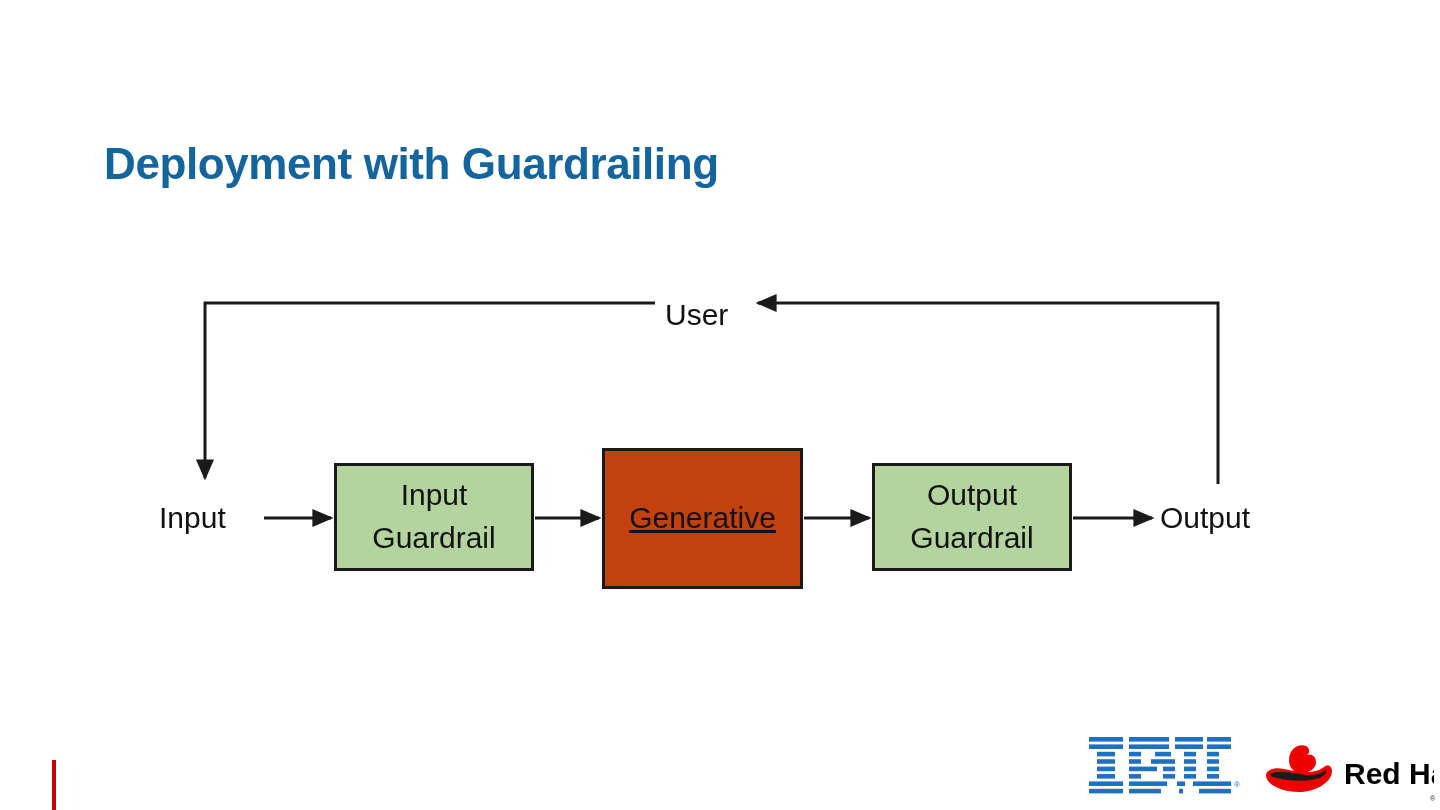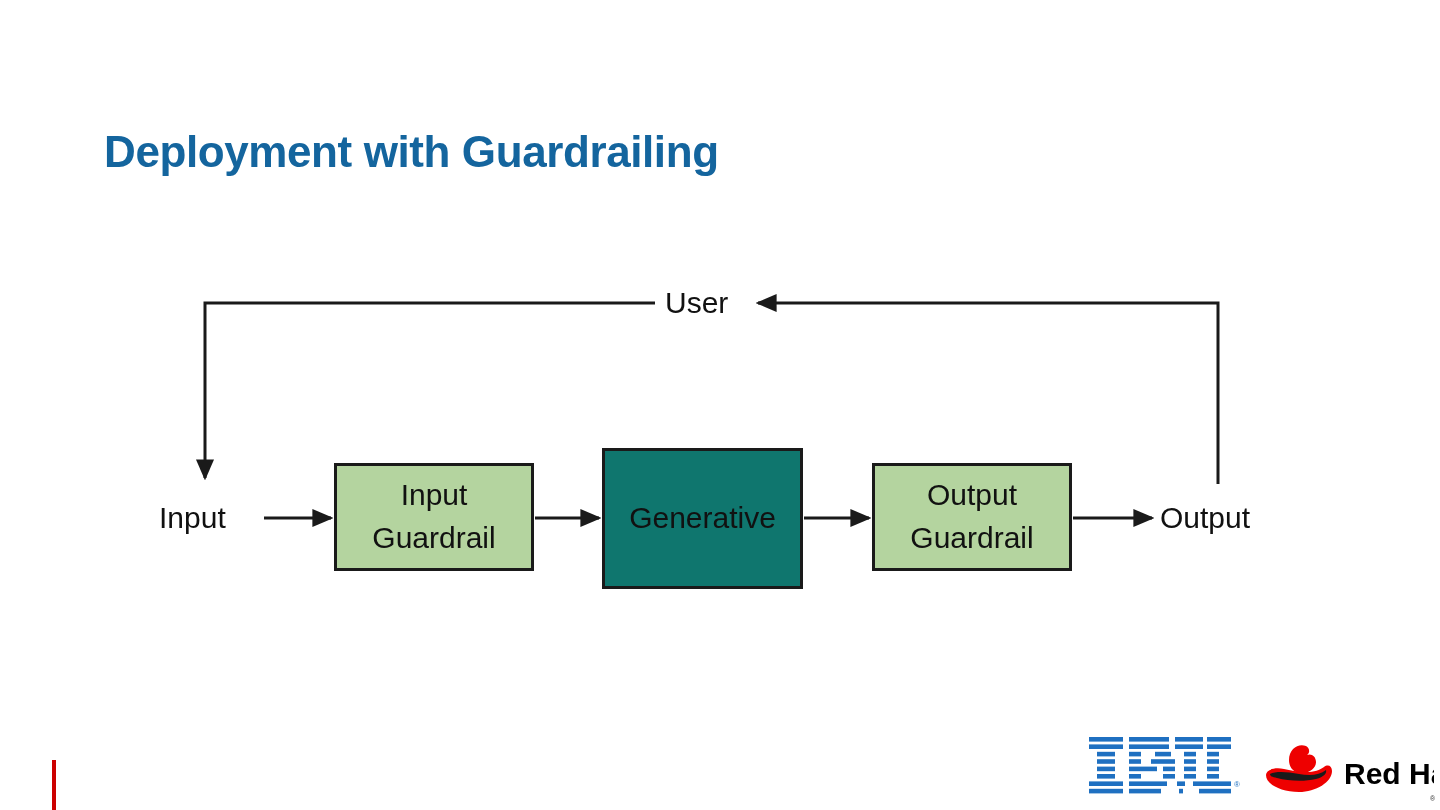--- a/index.html
+++ b/index.html
@@ -15,21 +15,21 @@
     width: 1440px;
     height: 810px;
     background: #ffffff;
     overflow: hidden;
   }
 
   
   #slide-title {
     position: absolute;
     left: 104px;
-    top: 128px;
+    top: 140px;
     font-size: 44px;
     font-weight: bold;
     color: #14659e;
     letter-spacing: -0.4px;
     white-space: nowrap;
     line-height: 1.1;
   }
 
   
   #diagram {
@@ -47,21 +47,21 @@
     display: flex;
     align-items: center;
     justify-content: center;
     text-align: center;
     font-size: 30px;
     color: #111111;
     line-height: 1.42;
     font-weight: normal;
   }
   .node-box.green { background: #b4d49f; }
-  .node-box.blue  { background: #0f766e; }
+  .node-box.blue  { background: #c2410c; text-decoration: underline; }
 
   .plain-label {
     position: absolute;
     font-size: 30px;
     color: #111111;
     white-space: nowrap;
     line-height: 1;
   }
 
   
@@ -148,21 +148,21 @@
 
   <div class="node-box green" style="left:872px; top:463px; width:200px; height:108px;">
     <div>
       <div>Output</div>
       <div>Guardrail</div>
     </div>
   </div>
 
   <div class="plain-label" style="left:1160px; top:503px;">Output</div>
 
-  <div class="plain-label" style="left:665px; top:288px;">User</div>
+  <div class="plain-label" style="left:665px; top:300px;">User</div>
 
   <div id="red-bar"></div>
 
   <svg id="ibm-logo" viewBox="0 0 142 58" xmlns="http://www.w3.org/2000/svg">
     <g fill="#1f70c1">
 
       <rect x="0" y="0" width="34" height="4.6"></rect>
       <rect x="40" y="0" width="40" height="4.6"></rect>
       <rect x="86" y="0" width="28" height="4.6"></rect>
       <rect x="118" y="0" width="24" height="4.6"></rect>

